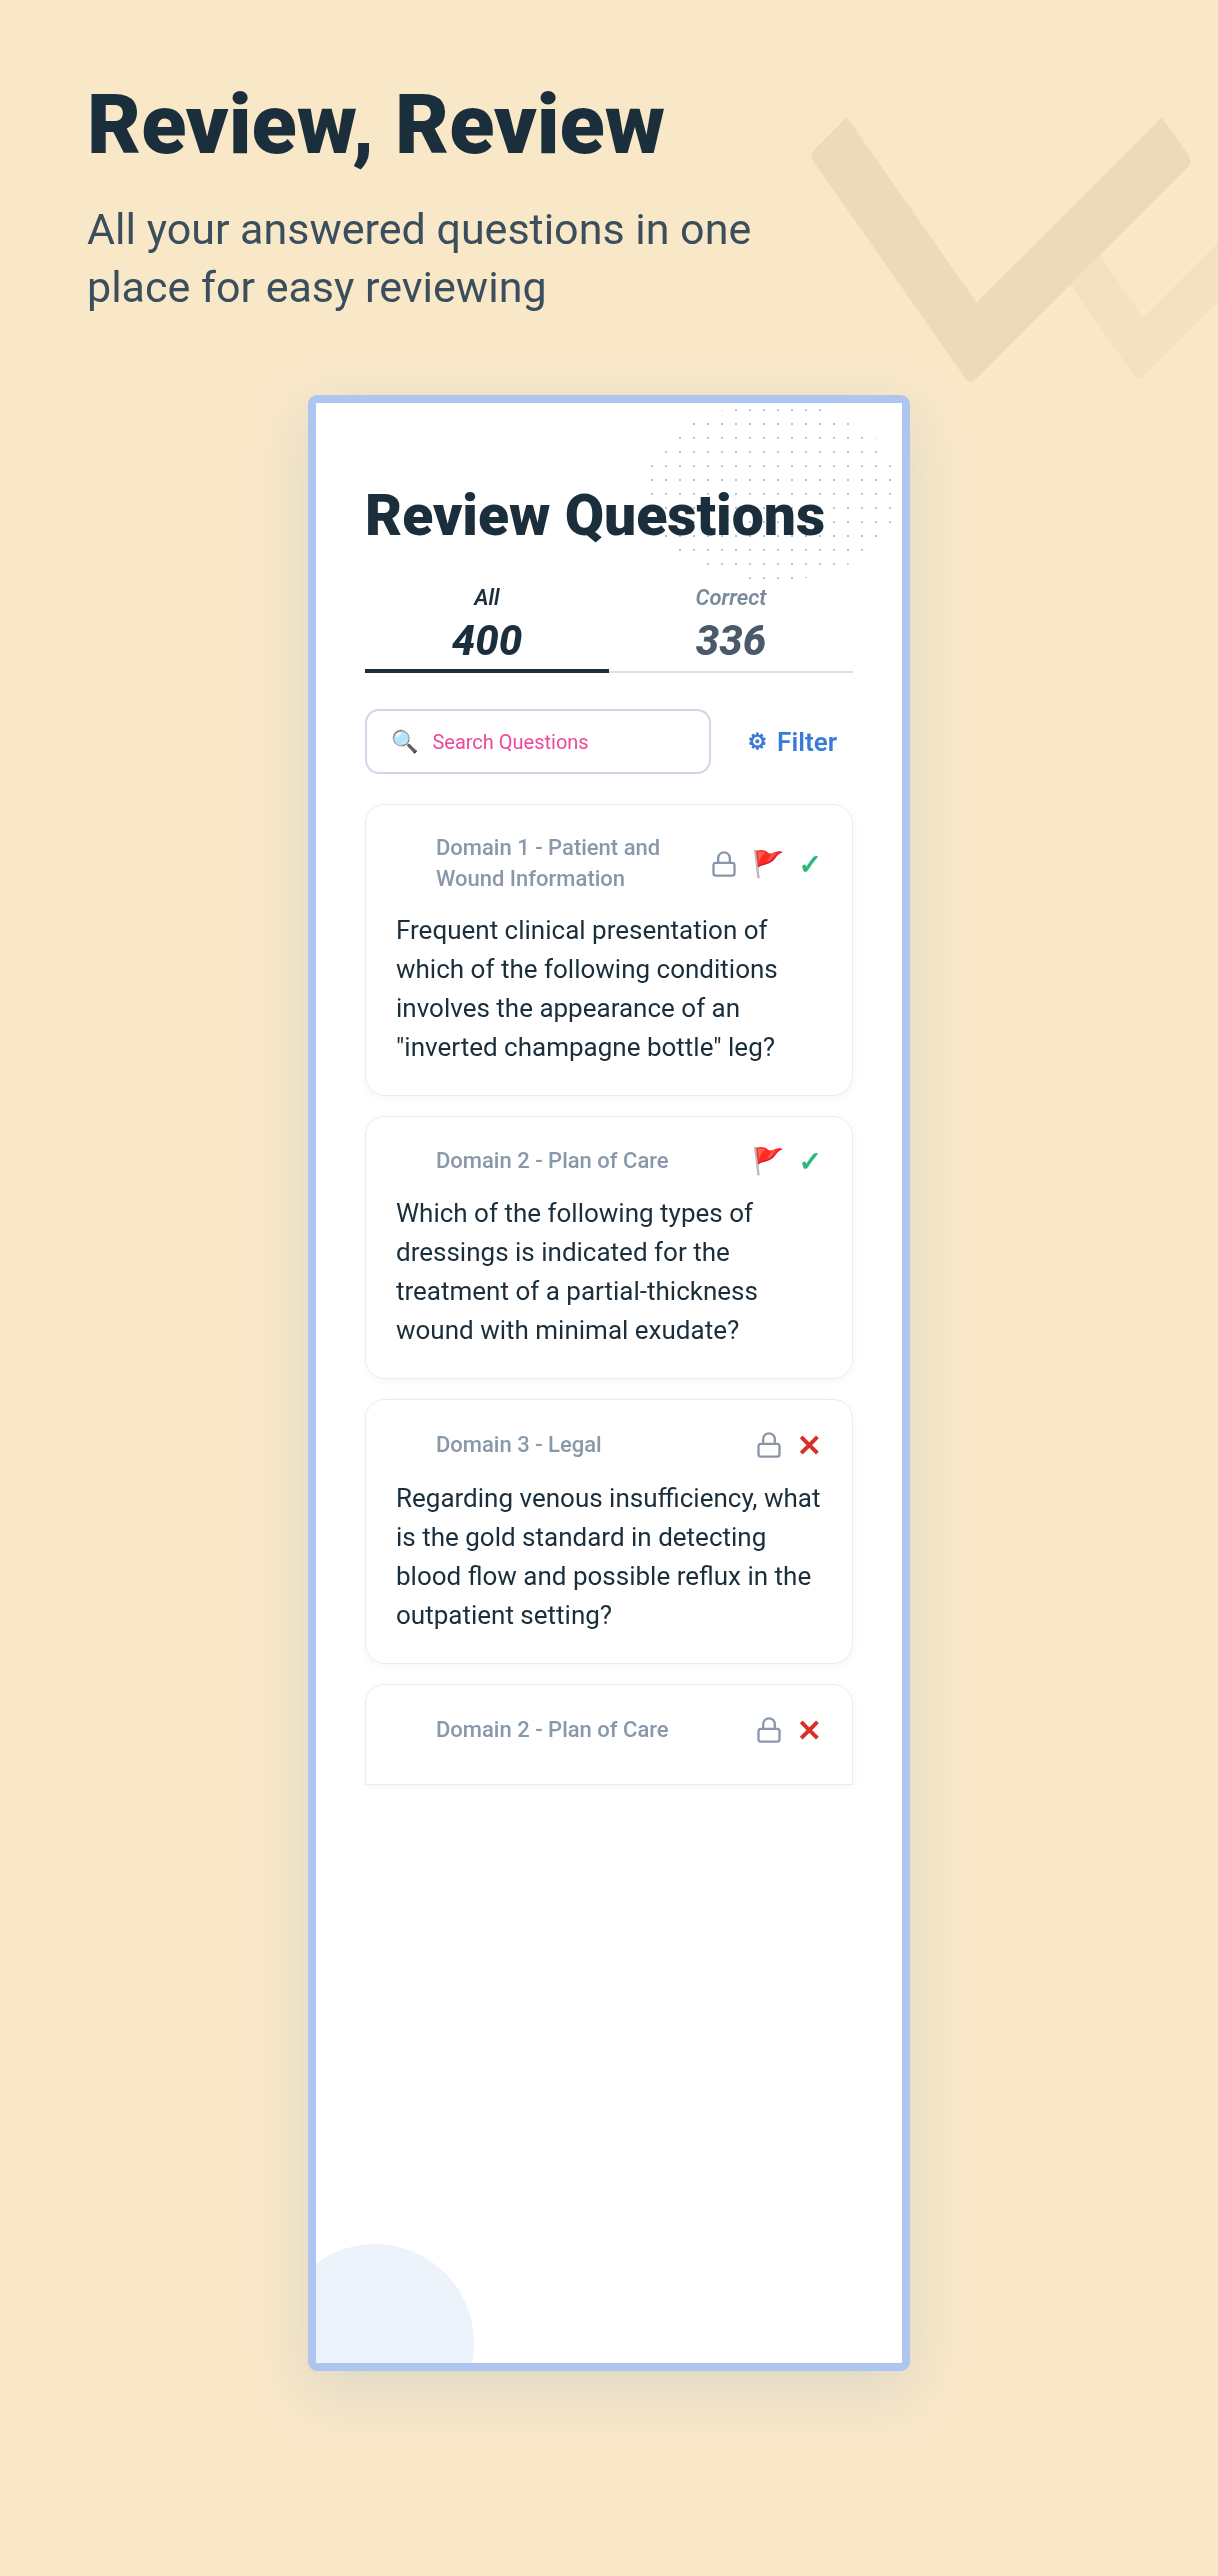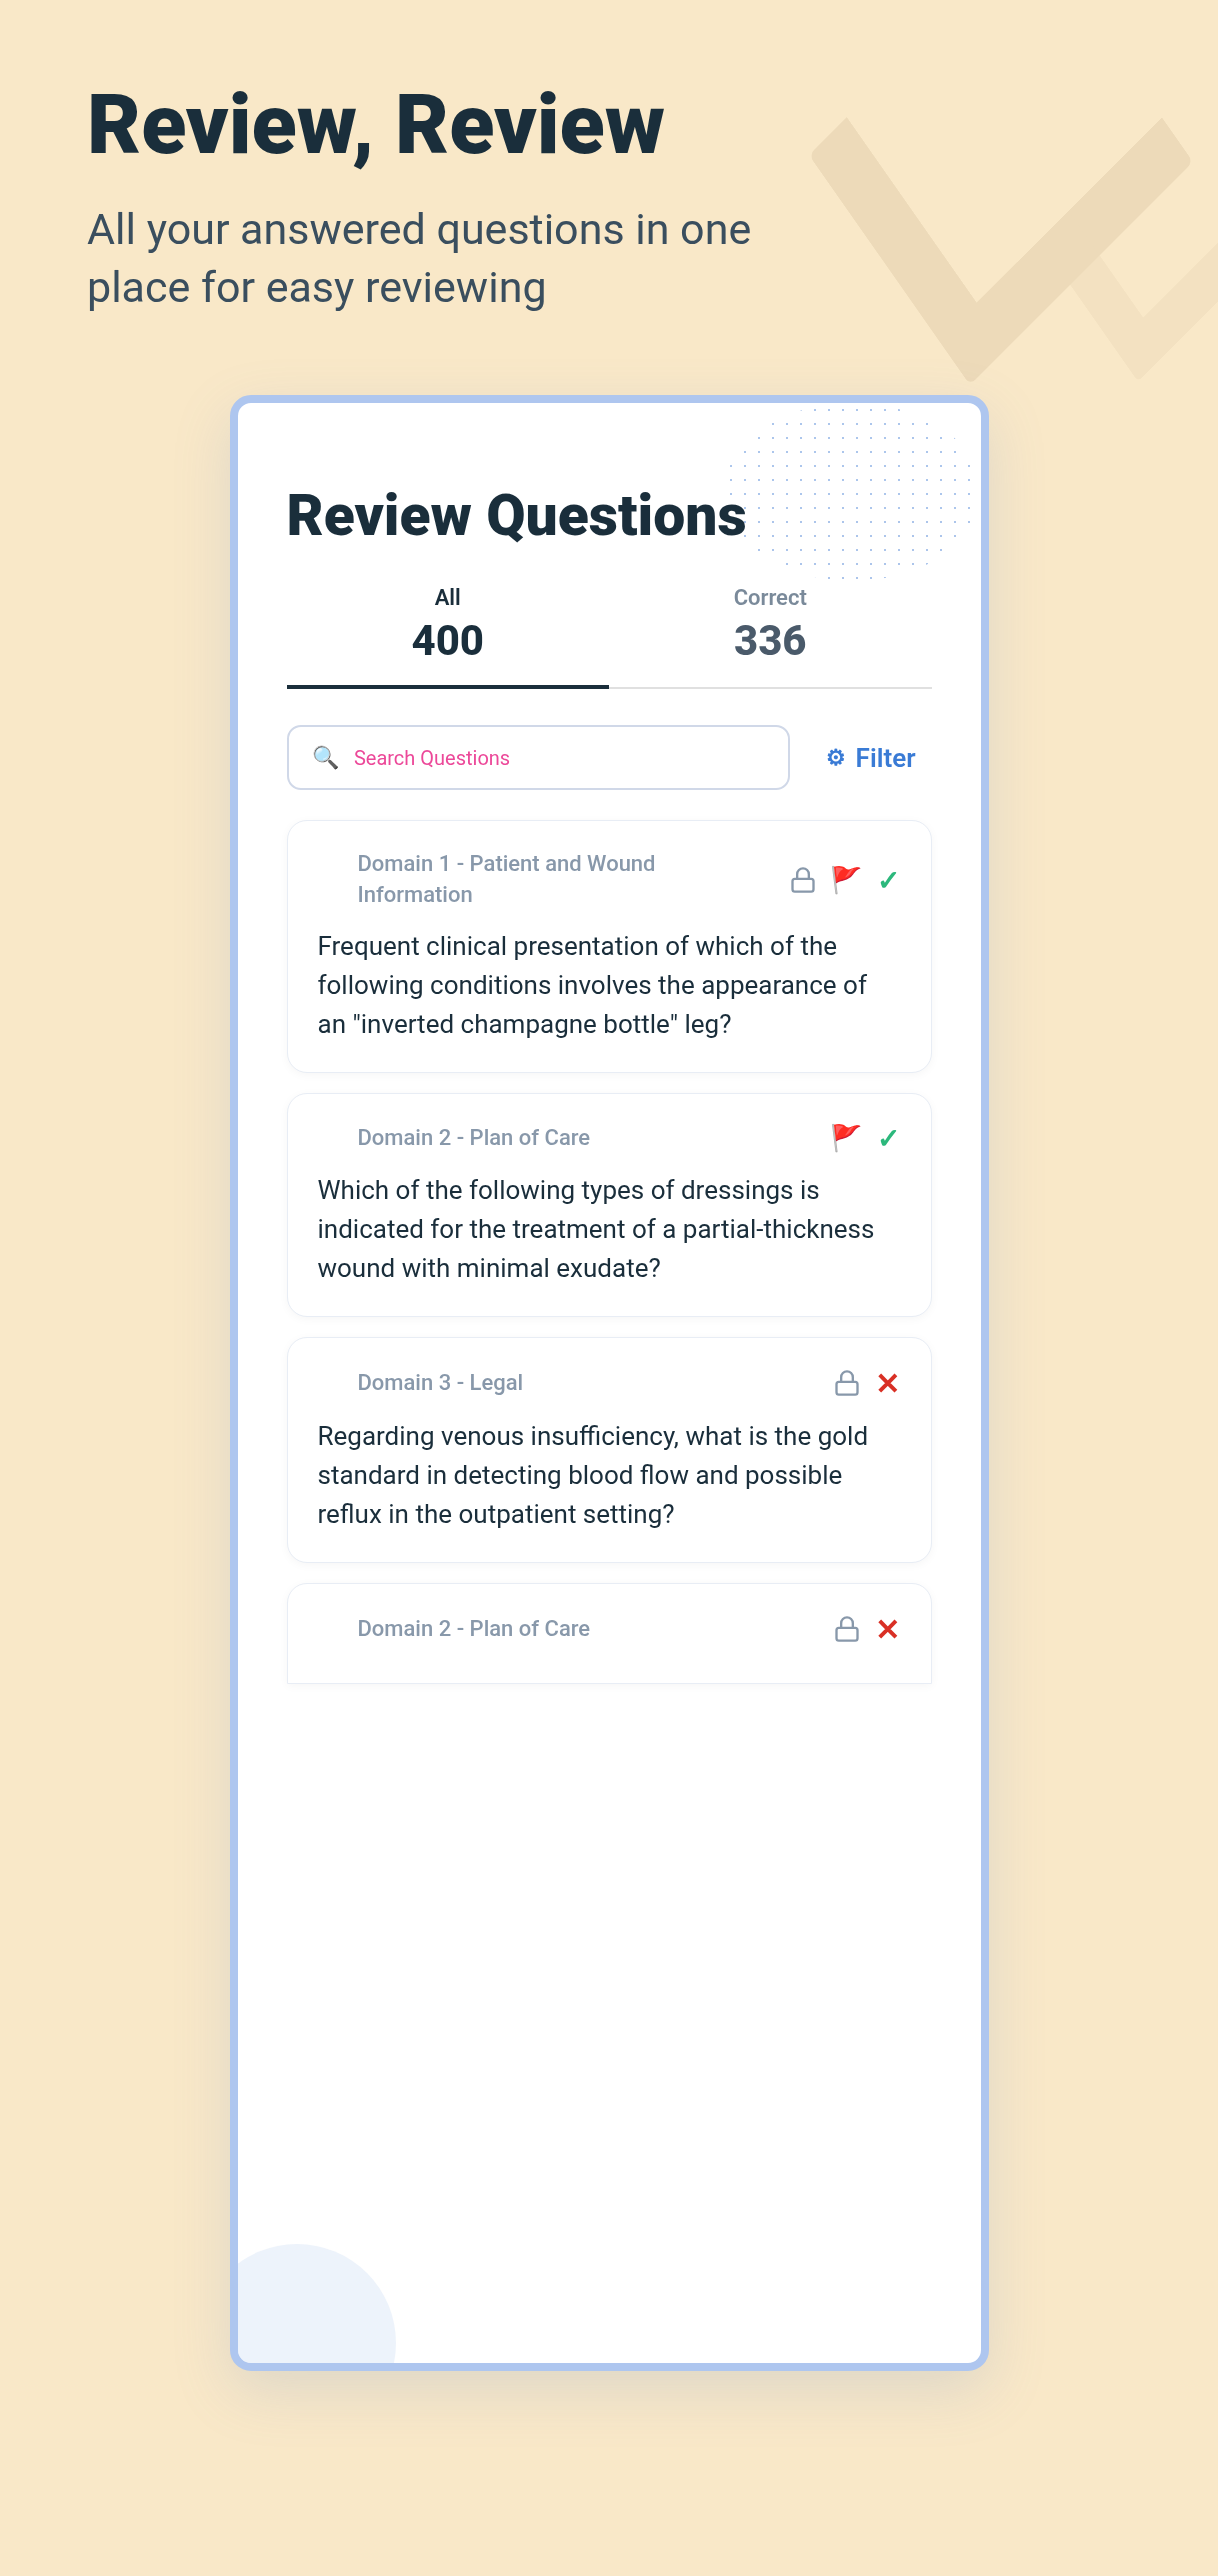--- a/index.html
+++ b/index.html
@@ -77,23 +77,23 @@
       display: flex;
       justify-content: center;
       padding: 0 59px;
       margin-top: 20px;
       position: relative;
       z-index: 2;
     }
 
     .phone-mockup {
       background: white;
-      border-radius: 21px;
+      border-radius: 9px;
       border: 8px solid #aec6ef;
-      width: 759px;
+      width: 602px;
       min-height: 1976px;
       position: relative;
       overflow: hidden;
       box-shadow: 0 20px 59px rgba(100,140,200,0.18);
     }
 
     .phone-decoration-dots {
       position: absolute;
       top: 0;
       right: 0;
@@ -134,22 +134,23 @@
     .tabs-row {
       display: flex;
       gap: 0;
       border-bottom: 2px solid #e0e0e0;
       margin-bottom: 36px;
     }
 
     .tab {
       flex: 1;
       text-align: center;
-      padding: 0 0 20px 0;
+      padding: 0 0 4px 0;
       cursor: pointer;
+      font-style: italic;
     }
 
     .tab-label {
       font-size: 22px;
       color: #7a8a9a;
       font-weight: 600;
       display: block;
       margin-bottom: 6px;
     }
 

